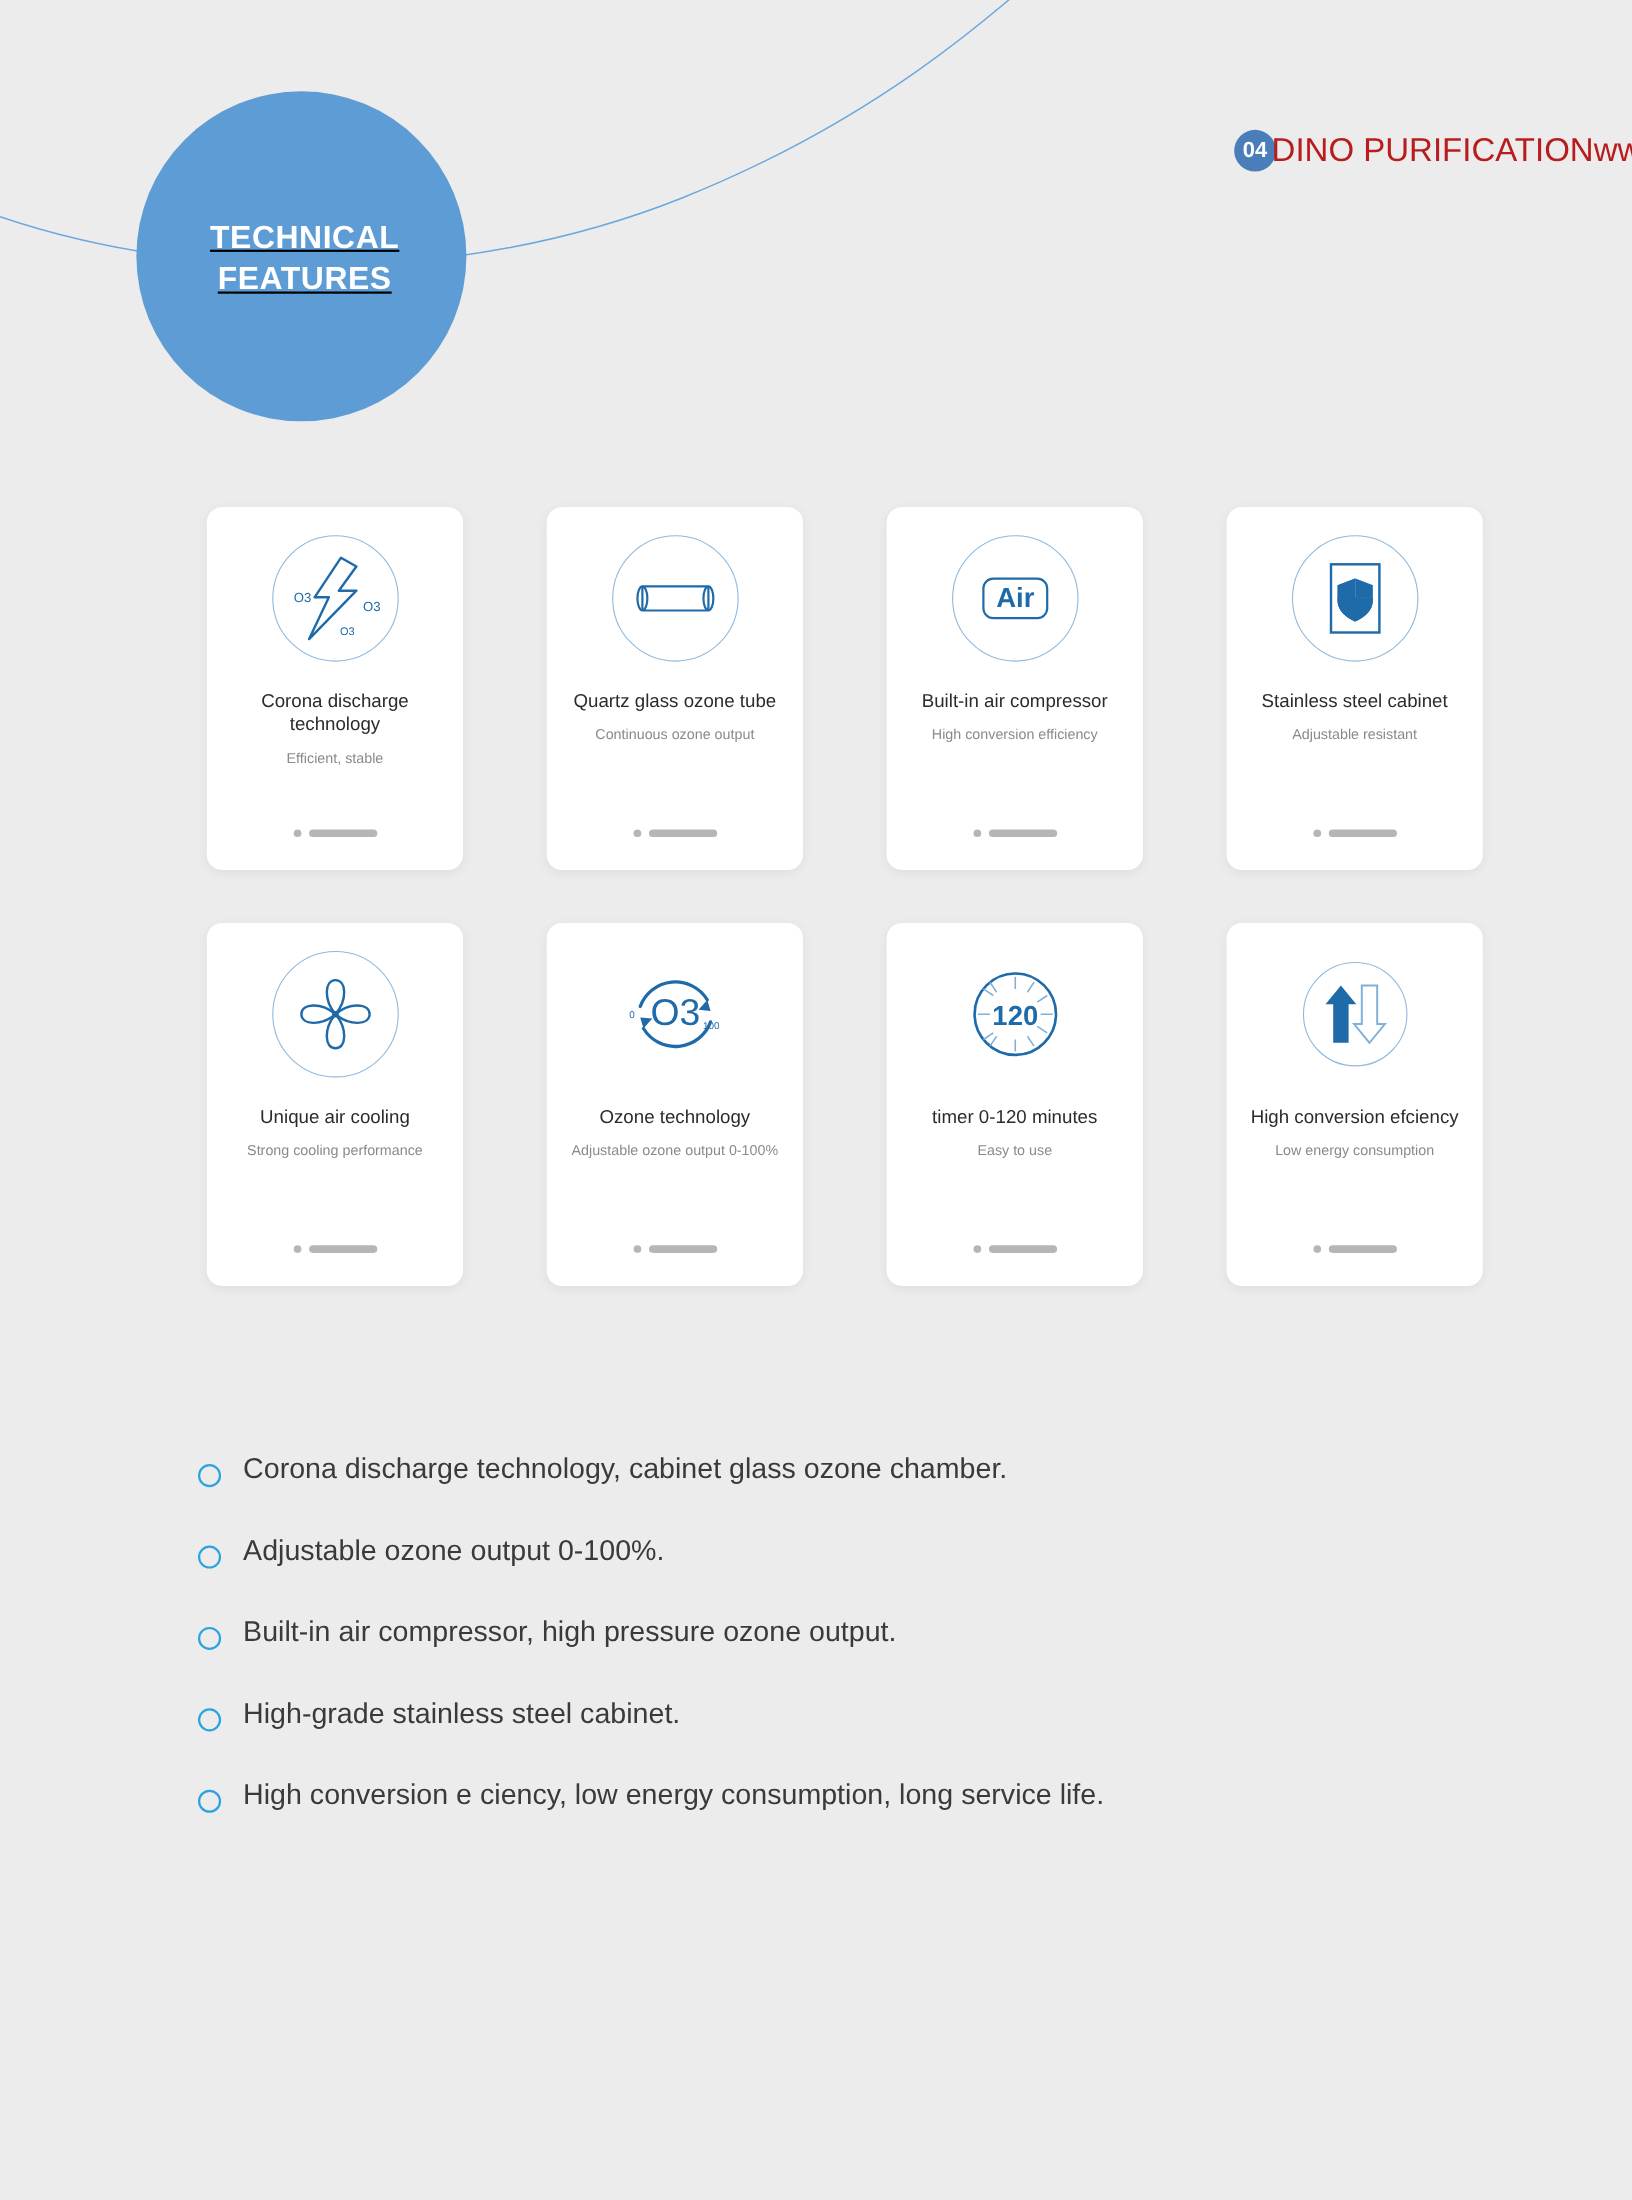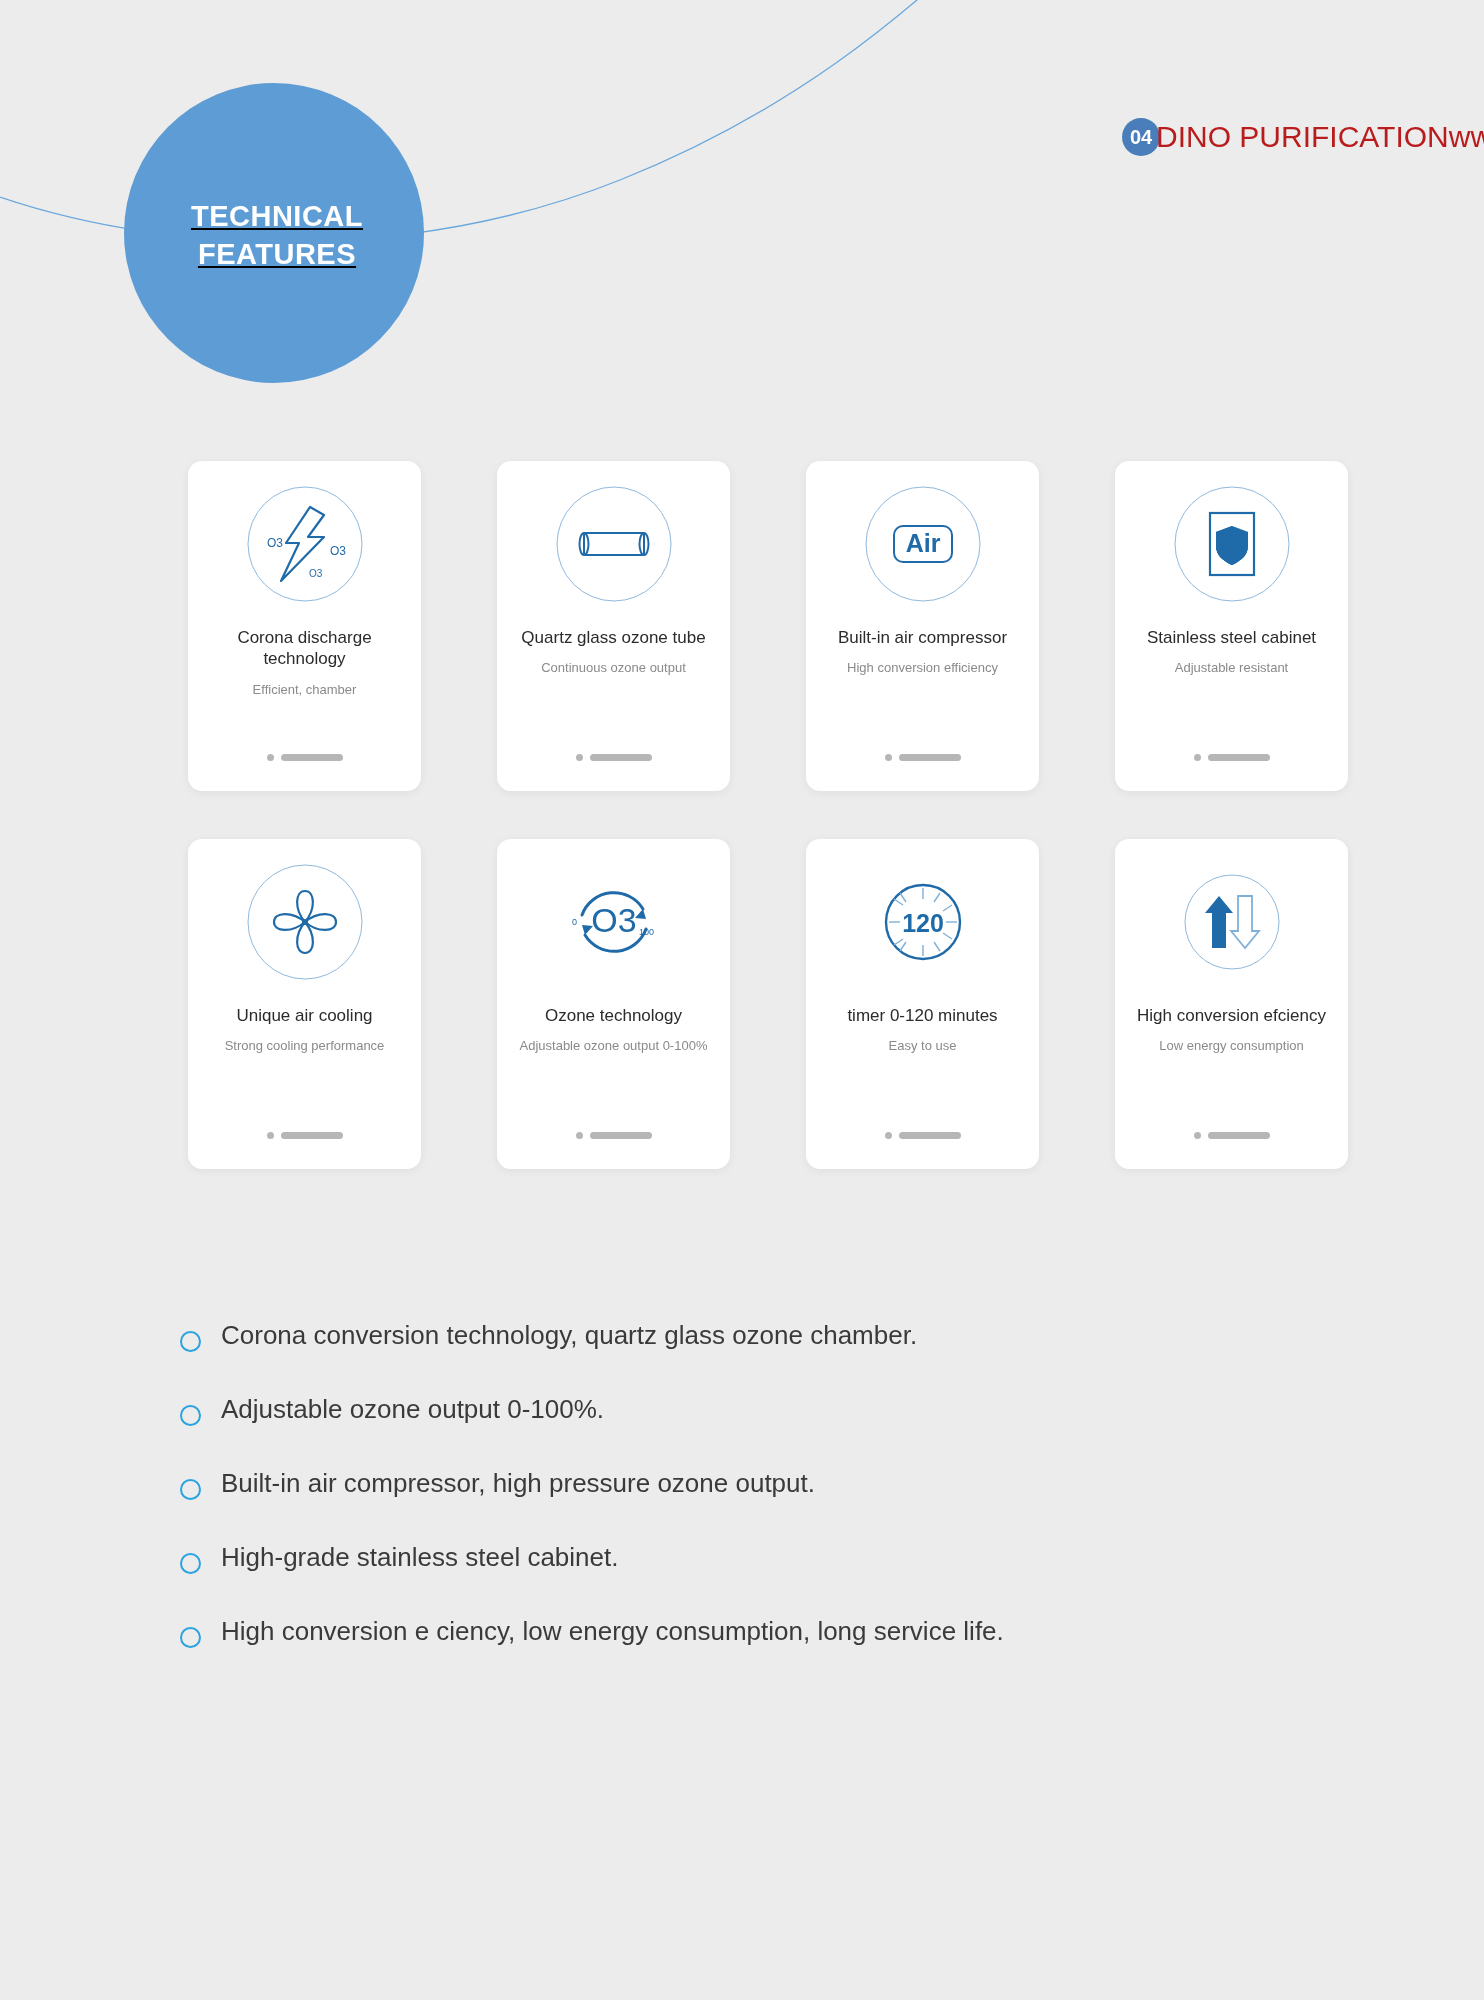--- a/index.html
+++ b/index.html
@@ -102,21 +102,21 @@
       <div class="icon-wrap">
         <svg width="118" height="118" viewBox="0 0 118 118" xmlns="http://www.w3.org/2000/svg">
           <circle cx="59" cy="59" r="57" fill="none" stroke="#8fb9dd" stroke-width="1"></circle>
           <path d="M64 22 L40 58 L53 58 L35 96 L78 52 L62 52 L78 30 Z" fill="none" stroke="#1f6aa8" stroke-width="2.2" stroke-linejoin="round"></path>
           <text x="21" y="62" font-family="'Liberation Sans',sans-serif" font-size="12" fill="#1f6aa8">O3</text>
           <text x="84" y="70" font-family="'Liberation Sans',sans-serif" font-size="12" fill="#1f6aa8">O3</text>
           <text x="63" y="92" font-family="'Liberation Sans',sans-serif" font-size="10" fill="#1f6aa8">O3</text>
         </svg>
       </div>
       <div class="card-title">Corona discharge technology</div>
-      <div class="card-sub">Efficient, chamber</div>
+      <div class="card-sub">Efficient, stable</div>
       <div class="card-bar">
         <span class="dot"></span>
         <span class="bar"></span>
       </div>
     </div>
 
     <div class="card">
       <div class="icon-wrap">
         <svg width="118" height="118" viewBox="0 0 118 118" xmlns="http://www.w3.org/2000/svg">
           <circle cx="59" cy="59" r="57" fill="none" stroke="#8fb9dd" stroke-width="1"></circle>
@@ -255,21 +255,21 @@
         <span class="dot"></span>
         <span class="bar"></span>
       </div>
     </div>
 
   </div>
 
   <div class="bullets">
     <div class="bullet-row">
       <span class="bullet-mark"></span>
-      <span class="bullet-text">Corona conversion technology, quartz glass ozone chamber.</span>
+      <span class="bullet-text">Corona discharge technology, cabinet glass ozone chamber.</span>
     </div>
     <div class="bullet-row">
       <span class="bullet-mark"></span>
       <span class="bullet-text">Adjustable ozone output 0-100%.</span>
     </div>
     <div class="bullet-row">
       <span class="bullet-mark"></span>
       <span class="bullet-text">Built-in air compressor, high pressure ozone output.</span>
     </div>
     <div class="bullet-row">

